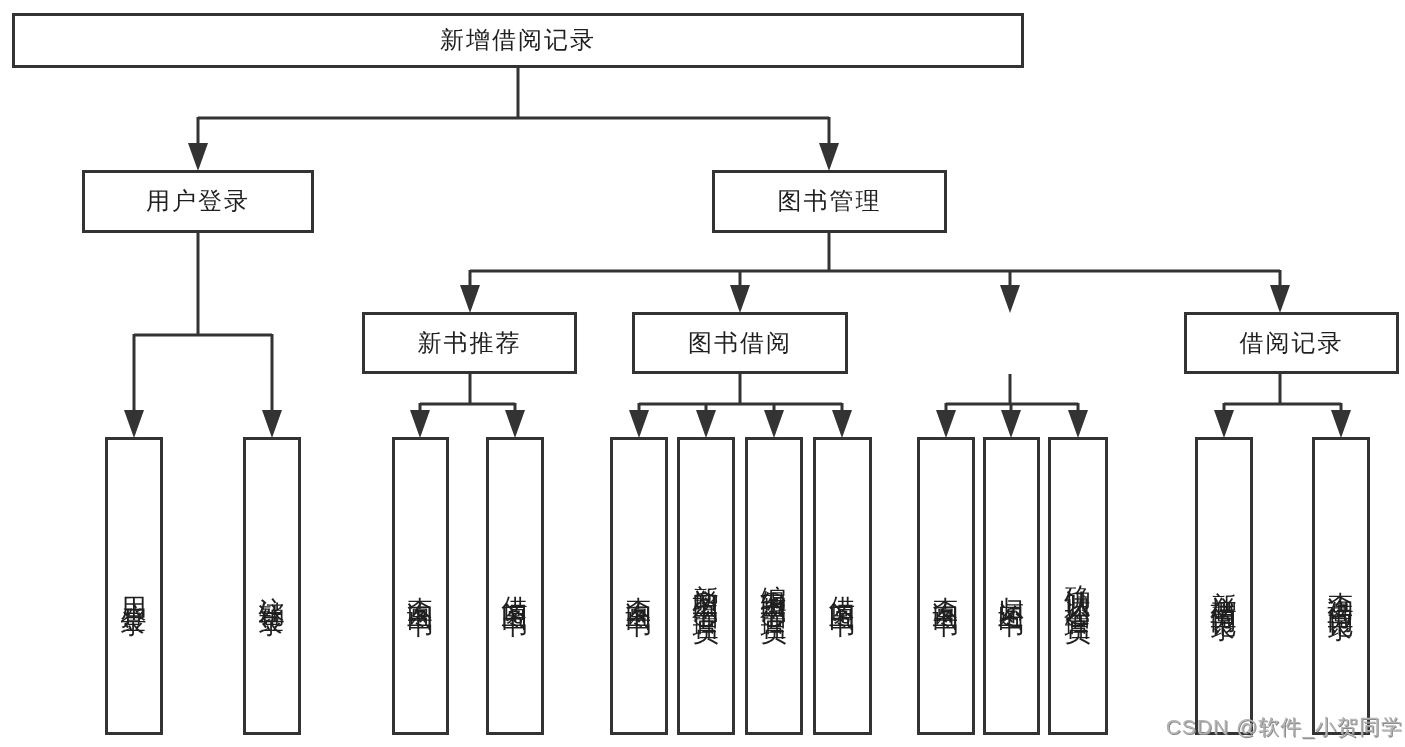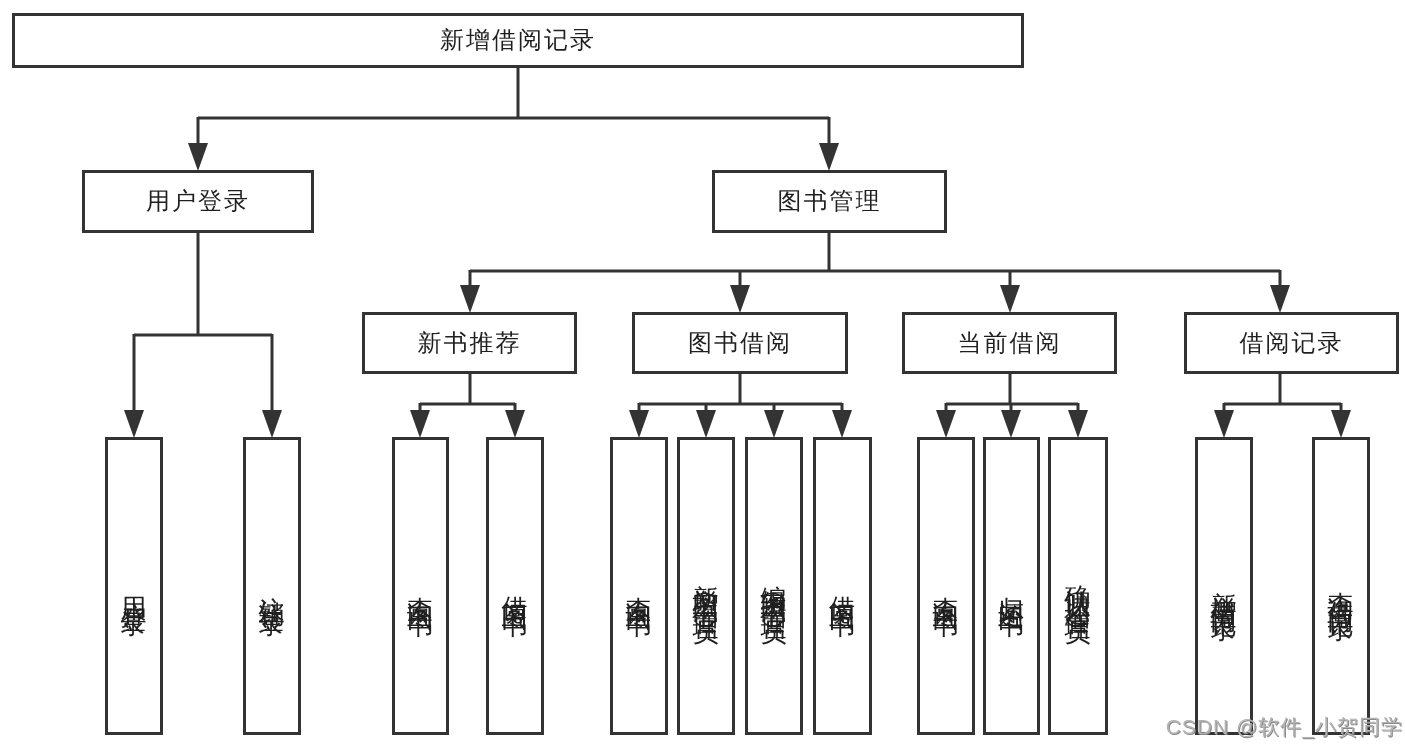--- a/index.html
+++ b/index.html
@@ -132,21 +132,20 @@
     </g>
   </svg>
 
   <div class="node h-node" style="left:12px; top:13px; width:1012px; height:55px;">新增借阅记录</div>
 
   <div class="node h-node" style="left:82px; top:170px; width:232px; height:63px;">用户登录</div>
   <div class="node h-node" style="left:712px; top:170px; width:235px; height:63px;">图书管理</div>
 
   <div class="node h-node" style="left:362px; top:312px; width:215px; height:62px;">新书推荐</div>
   <div class="node h-node" style="left:632px; top:312px; width:216px; height:62px;">图书借阅</div>
-  <div class="node h-node" style="left:902px; top:312px; width:215px; height:62px;">当前借阅</div>
   <div class="node h-node" style="left:1172px; top:312px; width:215px; height:62px;margin-left:12px;">借阅记录</div>
 
   <div class="node v-node" style="left:105px; top:437px; width:58px; height:298px;">用户登录</div>
   <div class="node v-node" style="left:243px; top:437px; width:58px; height:298px;">注销登录</div>
 
   <div class="node v-node" style="left:392px; top:437px; width:57px; height:298px;">查询图书</div>
   <div class="node v-node" style="left:486px; top:437px; width:58px; height:298px;">借阅图书</div>
 
   <div class="node v-node" style="left:610px; top:437px; width:58px; height:298px;">查询图书</div>
   <div class="node v-node" style="left:677px; top:437px; width:58px; height:298px;">新增图书（管理员）</div>

